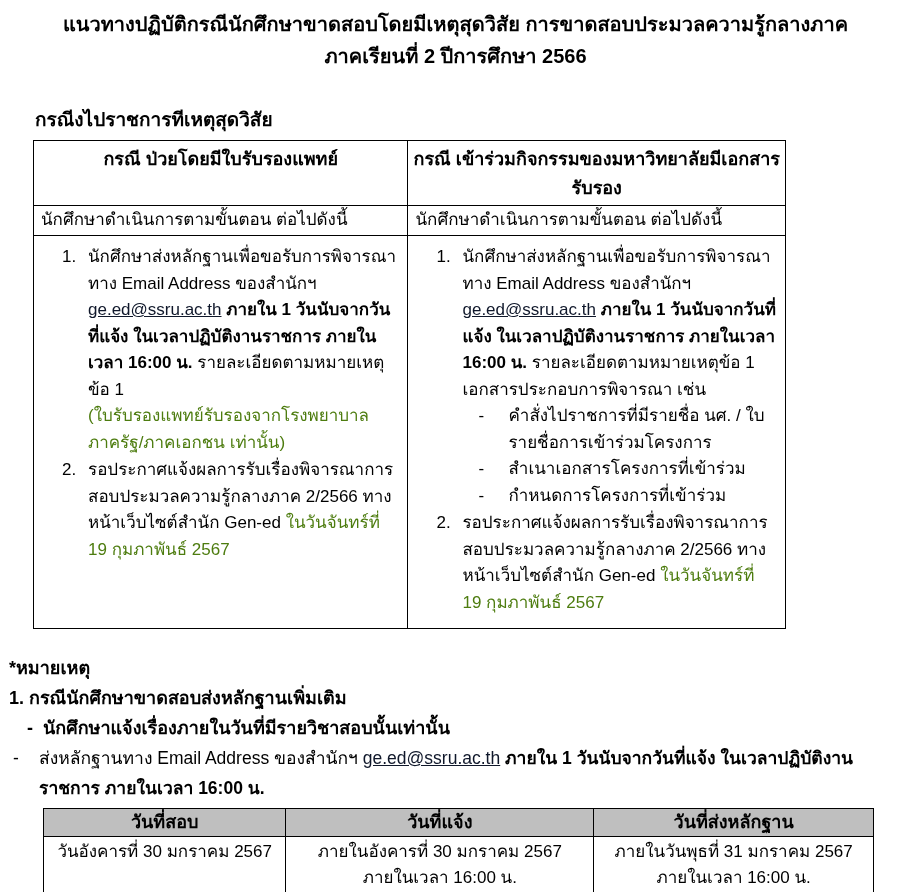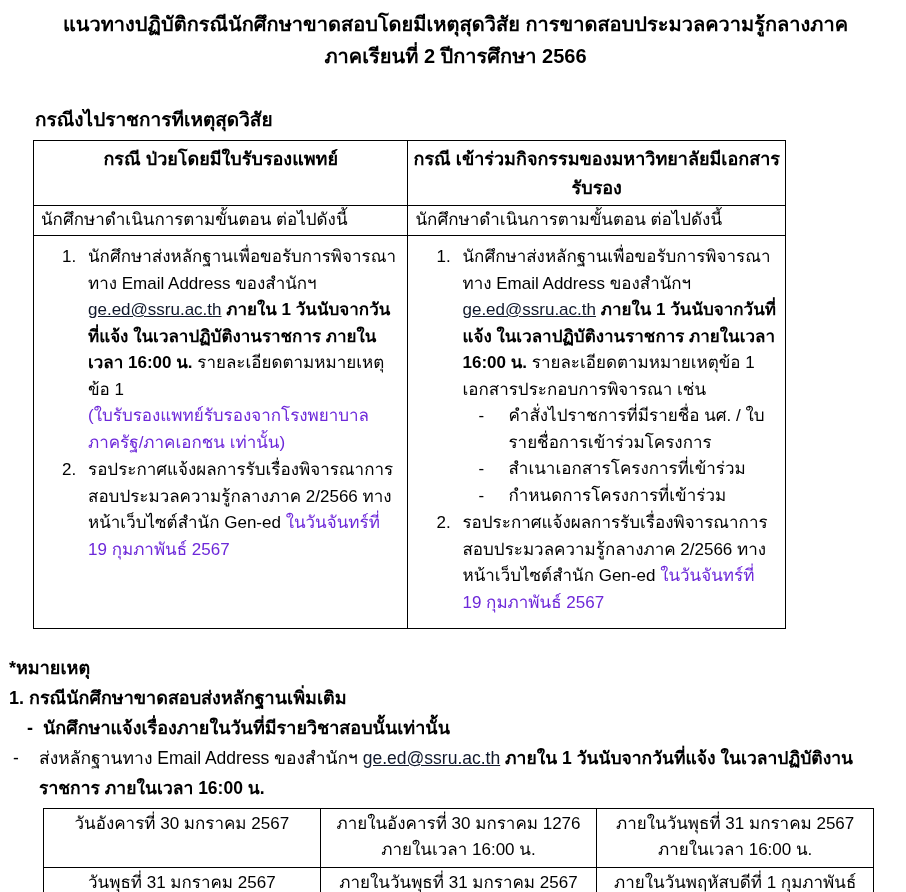--- a/index.html
+++ b/index.html
@@ -29,21 +29,21 @@
 
   .ol-item { display:flex; margin-top:1px; }
   .ol-item .num { flex:0 0 26px; margin-left:22px; }
   .ol-item .txt { flex:1; padding-right:2px; }
 
   .bullet { display:flex; margin-left:14px; }
   .bullet .dash { flex:0 0 32px; padding-left:2px; }
   .bullet .btxt { flex:1; }
 
   .b { font-weight:bold; }
-  .red { color:#6d28d9; }
+  .red { color:#4d7c0f; }
   .email { color:#0f172a; text-decoration:underline; cursor:pointer; }
 
   
   .notes { margin-top:24px; margin-left:-24px; }
   .note-h { font-weight:bold; font-size:18px; line-height:30px; }
   .note-item1 { font-weight:bold; font-size:18px; line-height:30px; }
   .note-b1 { display:flex; font-weight:bold; font-size:18px; line-height:30px; margin-left:18px; }
   .note-b1 .dash { flex:0 0 16px; }
   .note-b2 { display:flex; font-size:17.5px; line-height:30px; margin-left:4px; }
   .note-b2 .dash { flex:0 0 26px; }
@@ -136,24 +136,29 @@
       <div class="txt">นักศึกษาแจ้งเรื่องภายในวันที่มีรายวิชาสอบนั้นเท่านั้น</div>
     </div>
     <div class="note-b2">
       <span class="dash">-</span>
       <div class="txt"><span>ส่งหลักฐานทาง Email Address ของสำนักฯ </span><a class="email">ge.ed@ssru.ac.th</a><span class="b"> ภายใน 1 วันนับจากวันที่แจ้ง ในเวลาปฏิบัติงานราชการ ภายในเวลา 16:00 น.</span></div>
     </div>
   </div>
 
   <table class="schedule-table">
     <tbody>
+        <tr>
+      <th class="c1">วันที่สอบ</th>
+      <th class="c2">วันที่แจ้ง</th>
+      <th class="c3">วันที่ส่งหลักฐาน</th>
+    </tr>
     <tr>
       <td>วันอังคารที่ 30 มกราคม 2567</td>
       <td>
-        <div>ภายในอังคารที่ 30 มกราคม 1276</div>
+        <div>ภายในอังคารที่ 30 มกราคม 2567</div>
         <div>ภายในเวลา 16:00 น.</div>
       </td>
       <td>
         <div>ภายในวันพุธที่ 31 มกราคม 2567</div>
         <div>ภายในเวลา 16:00 น.</div>
       </td>
     </tr>
     <tr>
       <td>วันพุธที่ 31 มกราคม 2567</td>
       <td>

